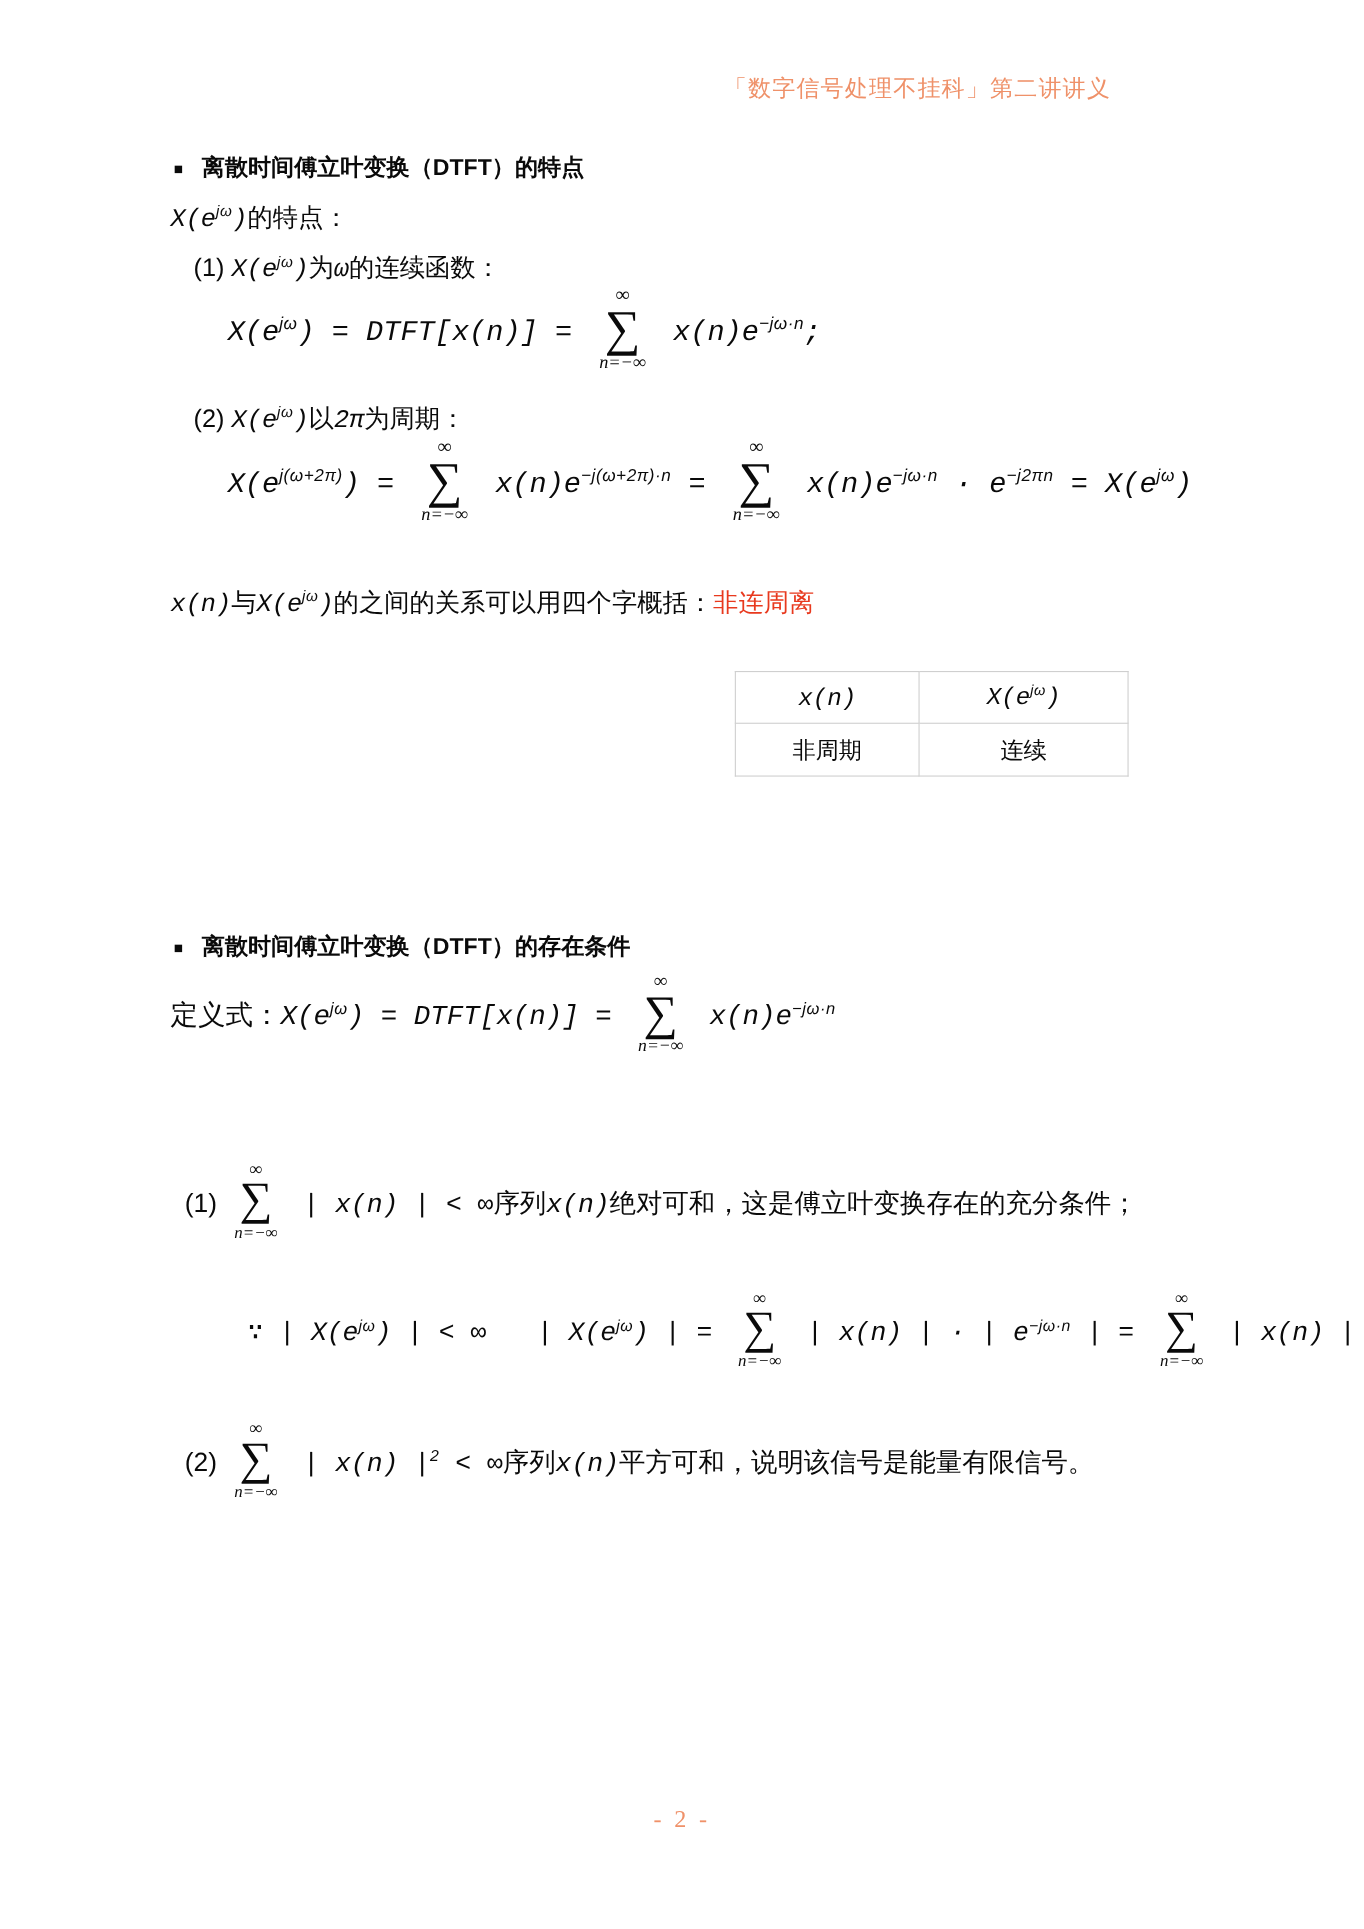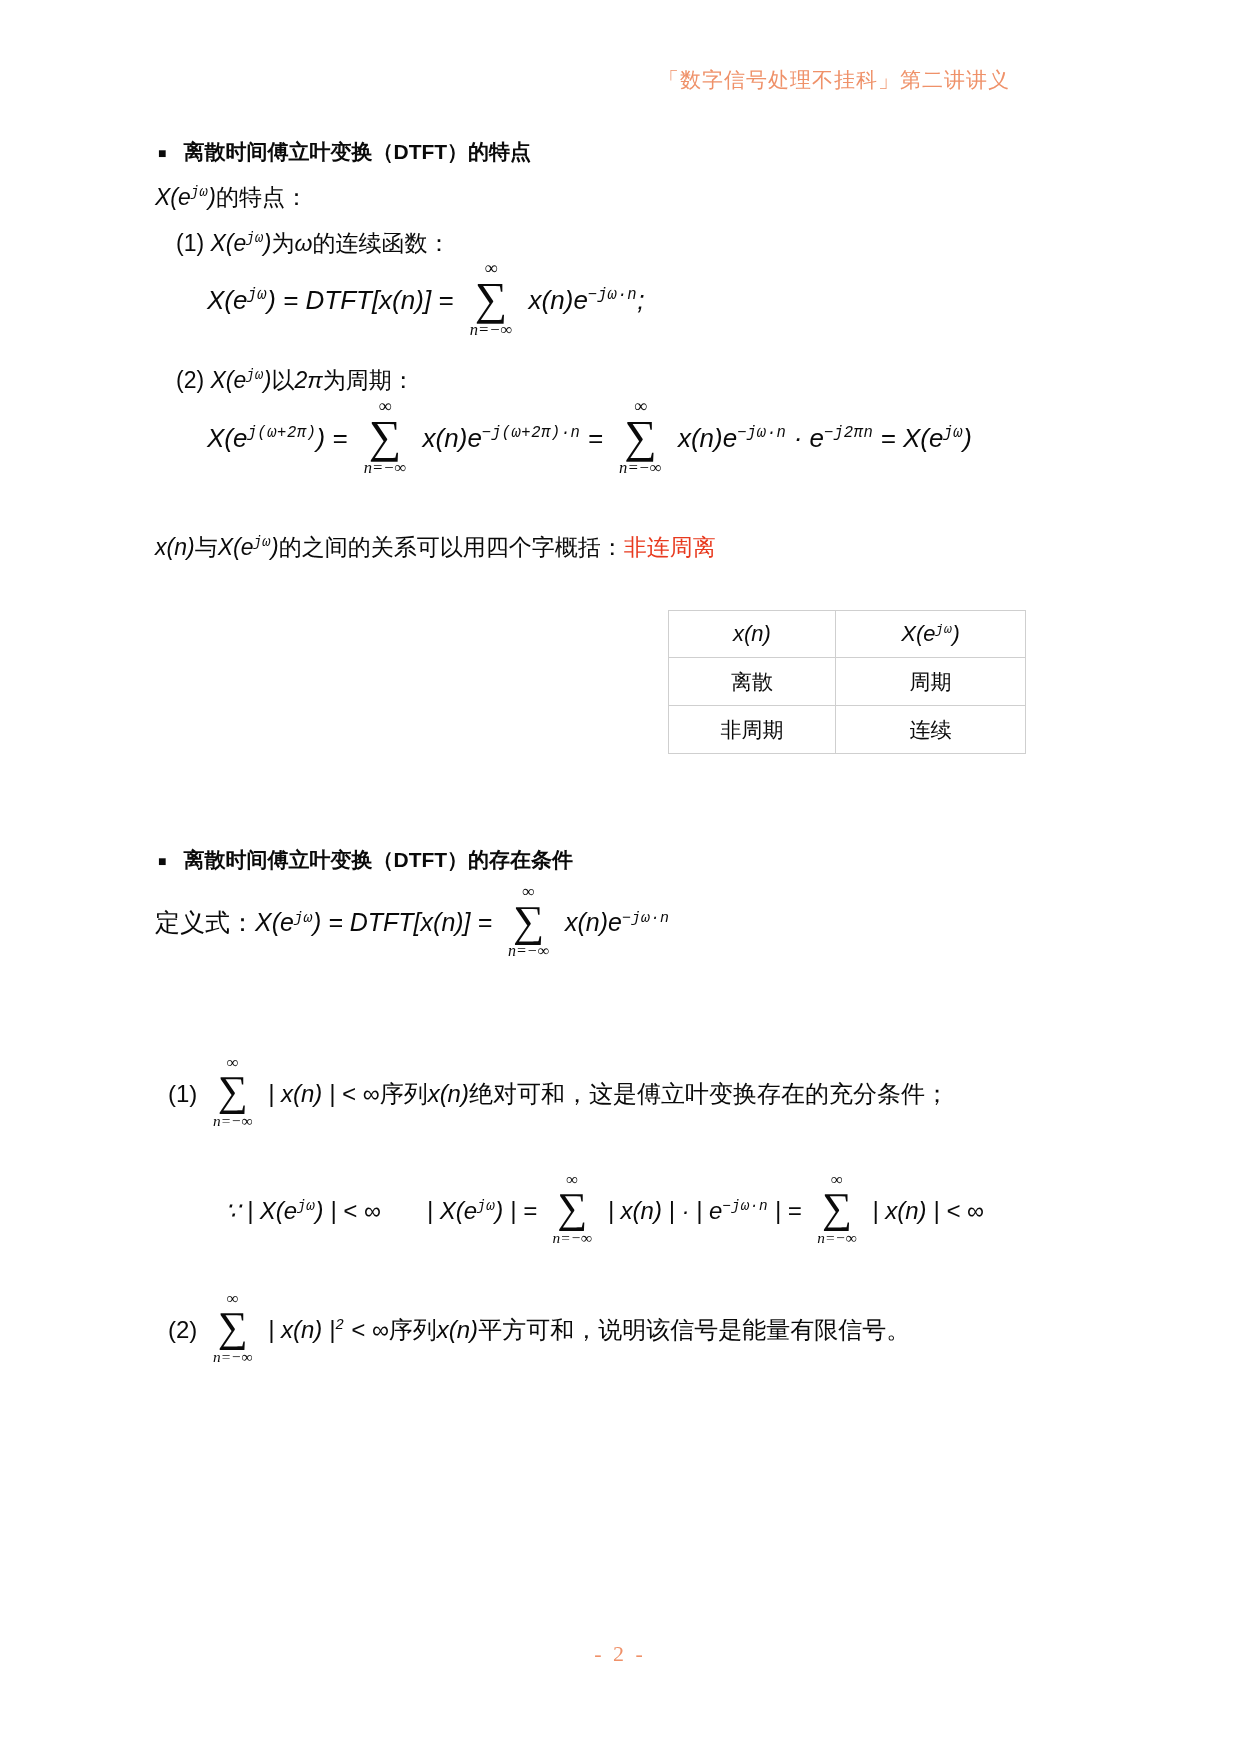--- a/index.html
+++ b/index.html
@@ -22,23 +22,23 @@
     position:absolute;left:158px;display:flex;align-items:center;gap:17px;
     font-size:21px;font-weight:bold;white-space:nowrap;
   }
   .sec-h .bullet{font-size:14px;line-height:1;transform:translateY(1px);}
   .line{position:absolute;white-space:nowrap;}
   .f23{font-size:23px;}
   .f24{font-size:24px;}
   .f25{font-size:25px;}
   .f26{font-size:26px;}
   
-  .tm{font-family:Liberation Sans, sans-serif;font-style:italic;text-align:center;}
+  .tm{font-family:Liberation Mono, monospace;font-style:italic;text-align:center;}
   .tsup{
-    font-family:Liberation Mono, monospace;font-style:italic;
+    font-family:Liberation Sans, sans-serif;font-style:italic;
     font-size:0.60em;vertical-align:0.62em;letter-spacing:0.5px;
   }
   .tc{font-family:"Liberation Sans",sans-serif;font-style:normal;}
   .tred{font-family:"Liberation Sans",sans-serif;color:var(--red);}
   .tgap{display:inline-block;width:46px;}
   .sum{
     display:inline-flex;flex-direction:column;align-items:center;
     vertical-align:middle;margin:0 9px;line-height:1;transform:translateY(-3px);
   }
   .sum .top{font-family:"Liberation Serif",serif;font-style:normal;font-size:0.70em;line-height:1;}
@@ -96,24 +96,20 @@
 
   <div class="line f23" style="top:532px;left:155px"><span class="tm">x(n)</span><span class="tc">与</span><span class="tm">X(e</span><span class="tsup">jω</span><span class="tm">)</span><span class="tc">的之间的关系可以用四个字概括：</span><span class="tred">非连周离</span></div>
 
   <table class="rel-table" style="top:610px;left:668px">
     <tbody>
       <tr>
         <th class="col-a"><span class="tm">x(n)</span></th>
         <th class="col-b"><span class="tm">X(e</span><span class="tsup">jω</span><span class="tm">)</span></th>
       </tr>
       <tr>
-        <td>离散</td>
-        <td>周期</td>
-      </tr>
-      <tr>
         <td>非周期</td>
         <td>连续</td>
       </tr>
     </tbody>
   </table>
 
   <div class="sec-h" style="top:846px">
     <span class="bullet">■</span>
     <span>离散时间傅立叶变换（DTFT）的存在条件</span>
   </div>

